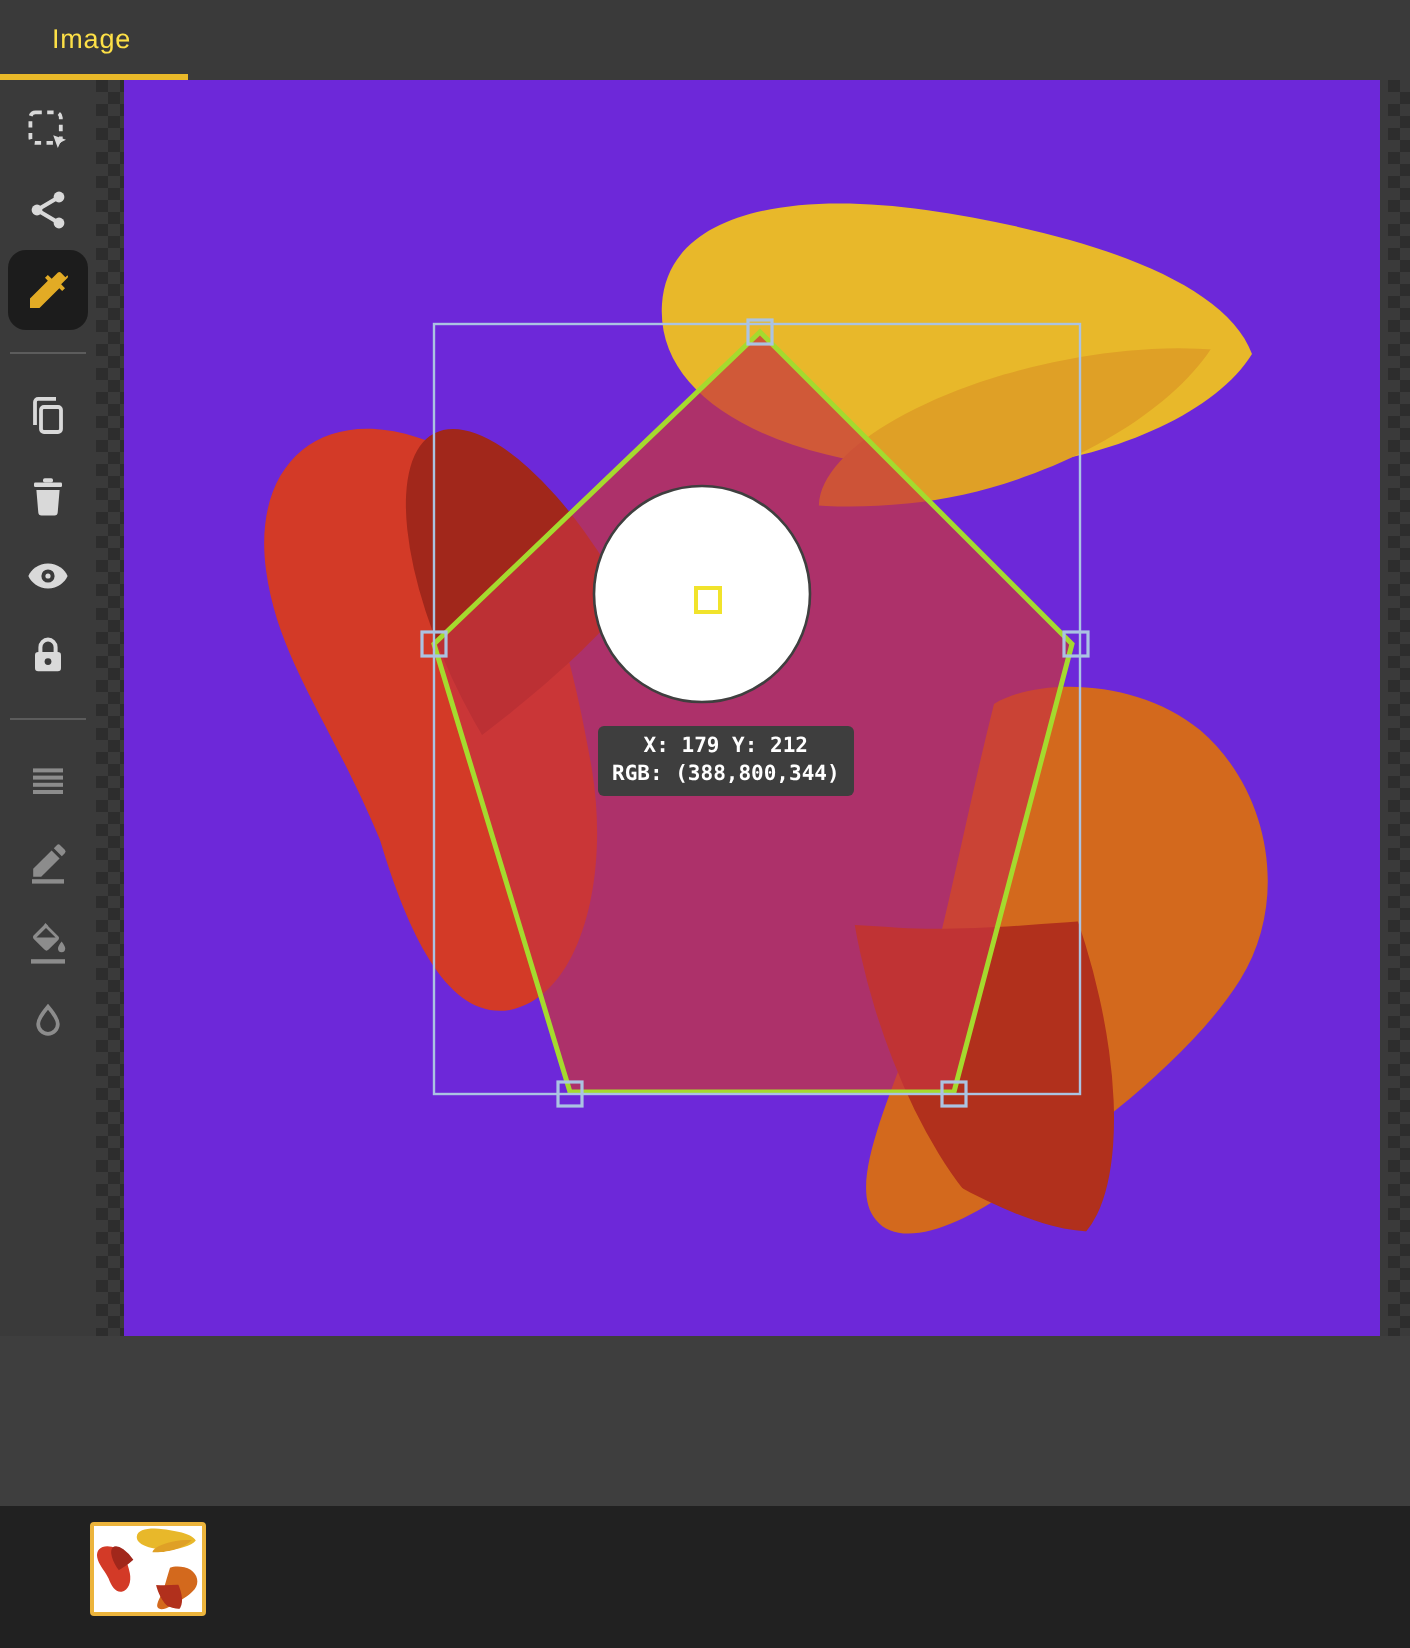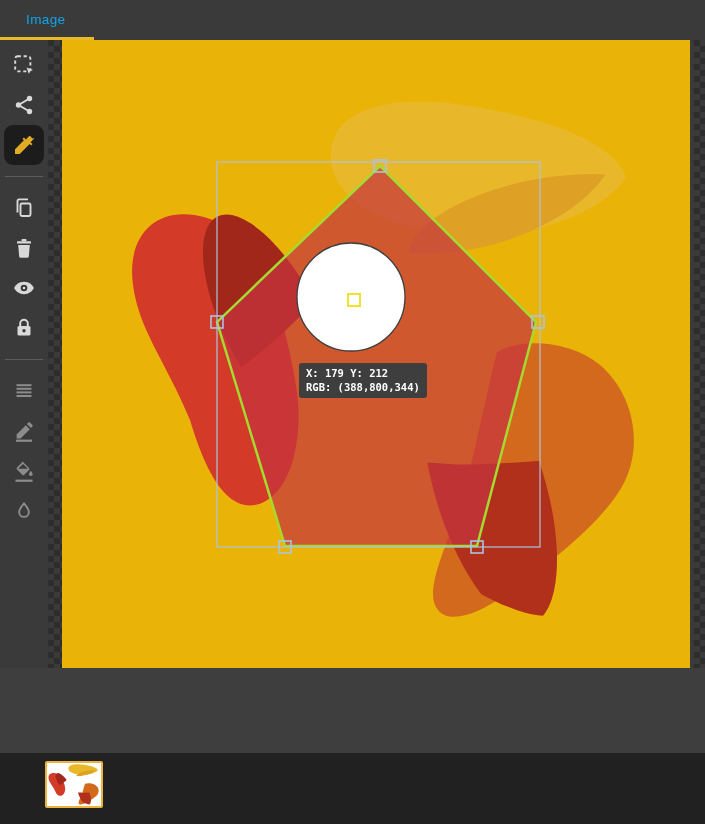--- a/index.html
+++ b/index.html
@@ -3,38 +3,38 @@
 <meta charset="utf-8">
 <style>
   html,body{margin:0;padding:0;background:#1a1a1a;}
   *{box-sizing:border-box;}
   .app{position:relative;width:705px;height:824px;background:#3a3a3a;overflow:hidden;
        font-family:"Liberation Sans", sans-serif;}
 
   
   .topbar{position:absolute;left:0;top:0;width:705px;height:40px;background:#3a3a3a;}
   .tab{position:absolute;left:0;top:0;width:94px;height:40px;line-height:40px;
-       padding-left:26px;font-size:13.5px;letter-spacing:.4px;color:#0ea5e9;
+       padding-left:26px;font-size:13.5px;letter-spacing:.4px;color:#fde047;
        border-bottom:3px solid #e9b929;cursor:pointer;}
 
   
   .sidebar{position:absolute;left:0;top:40px;width:48px;height:628px;background:#3a3a3a;
            padding-top:5px;}
   .tool{width:48px;height:40px;display:flex;align-items:center;justify-content:center;}
   .tool .pad{width:40px;height:40px;border-radius:9px;display:flex;align-items:center;justify-content:center;}
   .tool.active .pad{background:#1c1c1c;}
   .sep{height:1px;background:#5c5c5c;margin:11px 5px;}
 
   
   .checker{position:absolute;top:40px;height:628px;
      background-image:conic-gradient(#3a3a3a 25%,#2d2d2d 0 50%,#3a3a3a 0 75%,#2d2d2d 0);
      background-size:12px 12px;}
   .checker.left{left:48px;width:14px;}
   .checker.right{left:694px;width:11px;}
-  .canvas{position:absolute;left:62px;top:40px;width:628px;height:628px;background:#eab308;cursor:crosshair;}
+  .canvas{position:absolute;left:62px;top:40px;width:628px;height:628px;background:#6d28d9;cursor:crosshair;text-align:center;}
   .canvas svg.art{position:absolute;left:0;top:0;}
 
   .tooltip{position:absolute;left:237px;top:323px;background:#3e3e3e;border-radius:3px;
      color:#ffffff;font-family:"DejaVu Sans Mono", monospace;font-size:10.5px;font-weight:700;
      line-height:14px;padding:3px 7px 4px 7px;white-space:nowrap;pointer-events:none;}
 
   
   .statusbar{position:absolute;left:0;top:668px;width:705px;height:85px;background:#3e3e3e;color:#ececec;}
 
   

